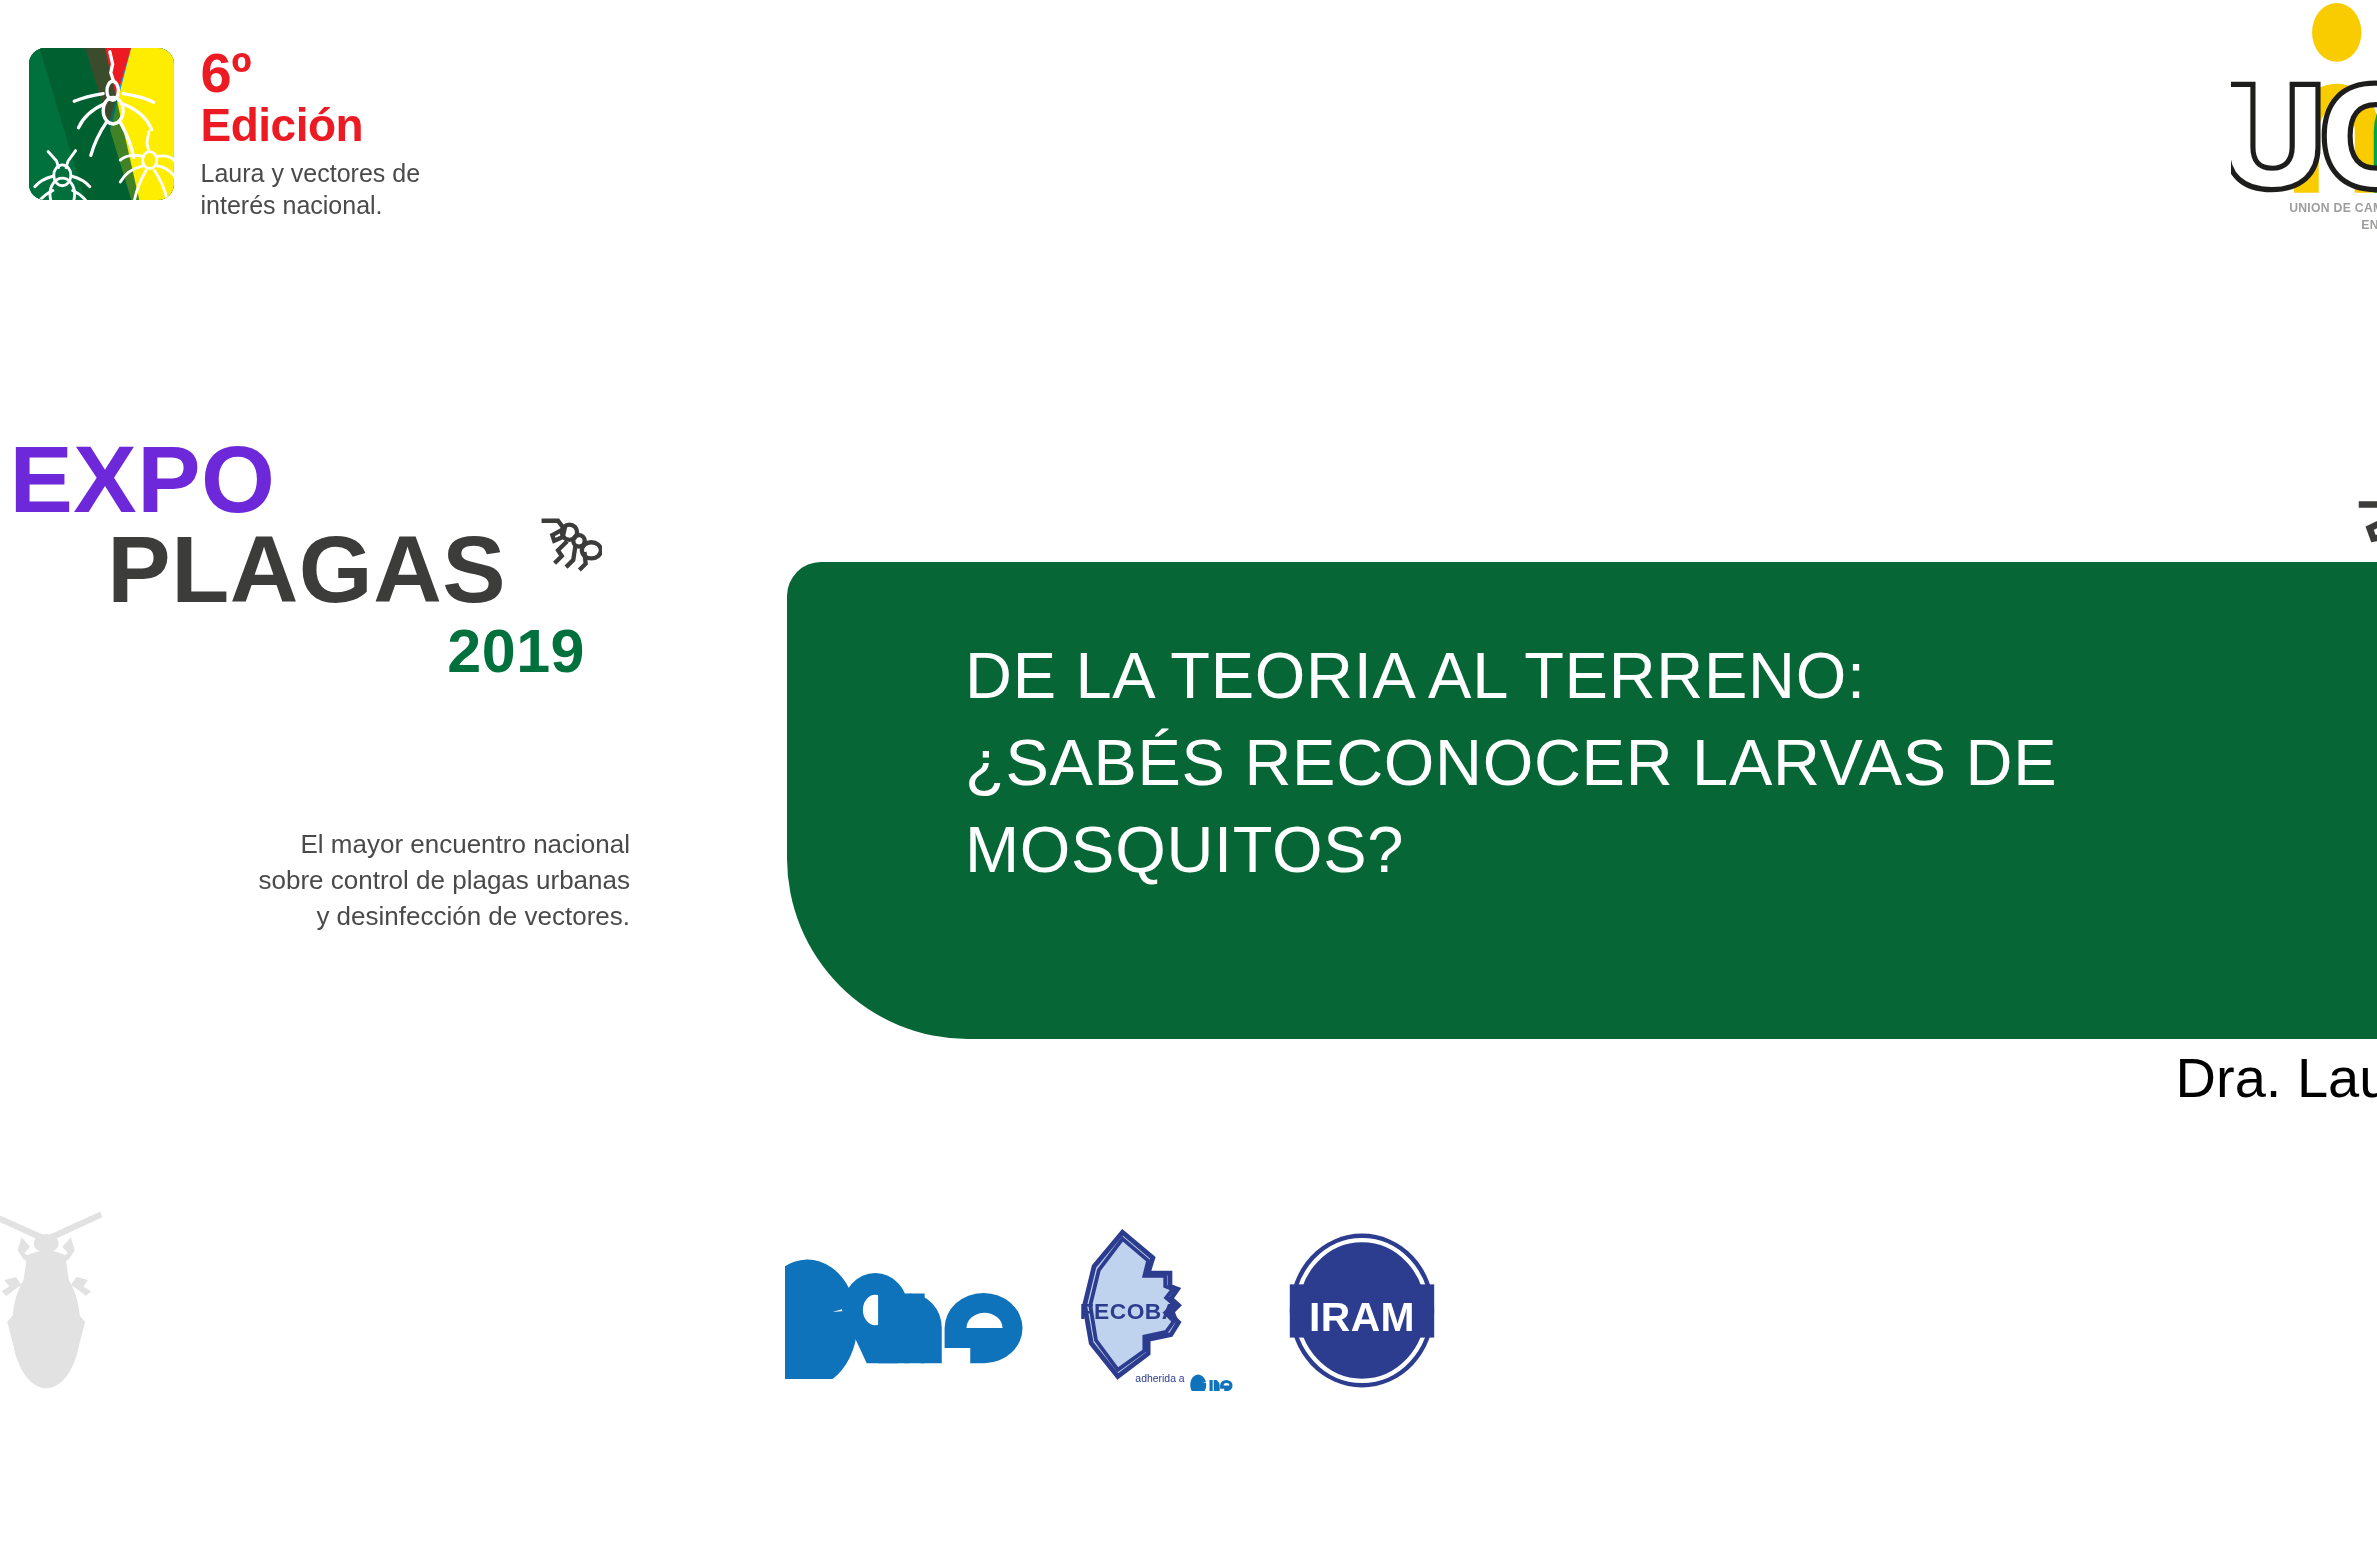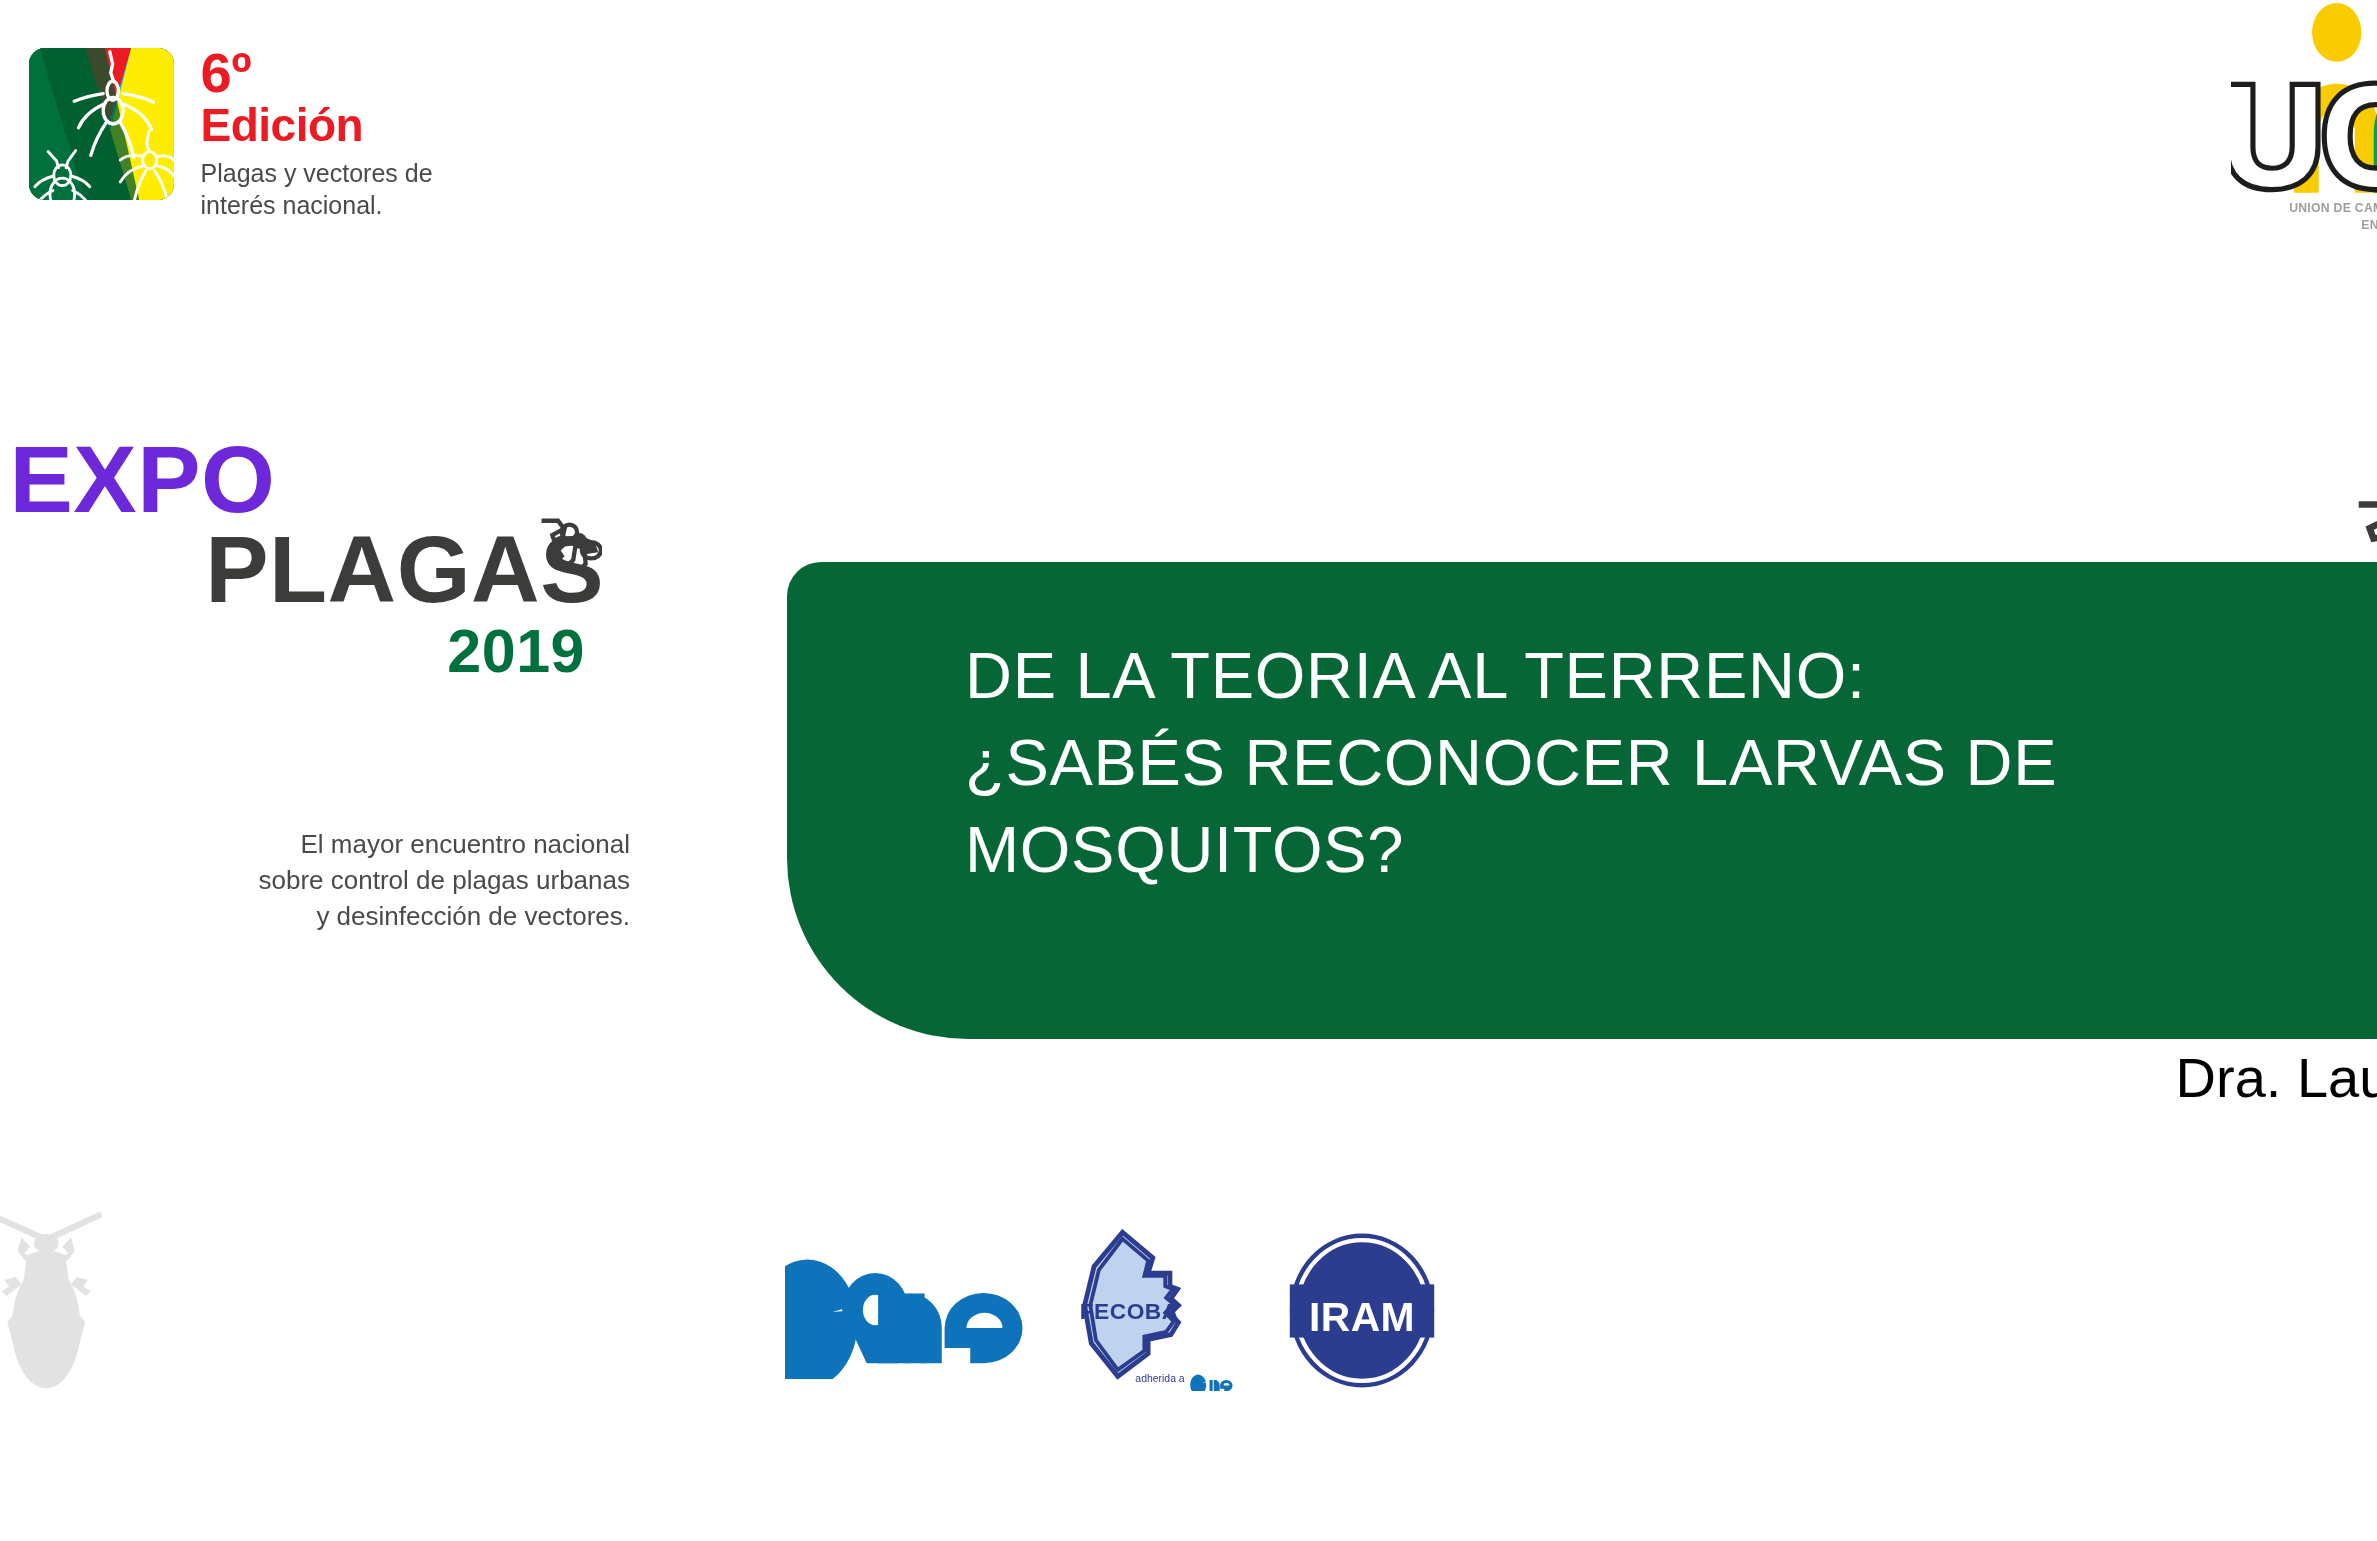--- a/index.html
+++ b/index.html
@@ -85,21 +85,21 @@
     letter-spacing: 0.5px;
     text-align: left;
     padding-left: 9.5px;
   }
   .expo-line2 {
     font-size: 95px;
     font-weight: bold;
     color: #3C3C3B;
     line-height: 0.97;
     letter-spacing: 0.5px;
-    text-align: right;
+    text-align: center;
     padding-left: 9.5px;
     position: relative;
   }
   .expo-year {
     font-size: 61px;
     font-weight: bold;
     color: #00703C;
     line-height: 1.1;
     text-align: right;
     padding-right: 19px;
@@ -263,21 +263,21 @@
             <path d="M246 258 Q228 290 222 320"></path>
             <path d="M264 258 Q284 288 290 318"></path>
           </g>
         </svg>
       </div>
 
       <div id="edition-text">
         <div class="ed-num">6º</div>
         <div class="ed-word">Edición</div>
         <div class="ed-sub">
-          <div>Plagas y vectores de</div>
+          <div>Laura y vectores de</div>
           <div>interés nacional.</div>
         </div>
       </div>
     </div>
 
     <div id="expo-block">
       <div class="expo-line1">EXPO</div>
       <div class="expo-line2">PLAGAS</div>
       <div class="expo-year">2019</div>
     </div>

